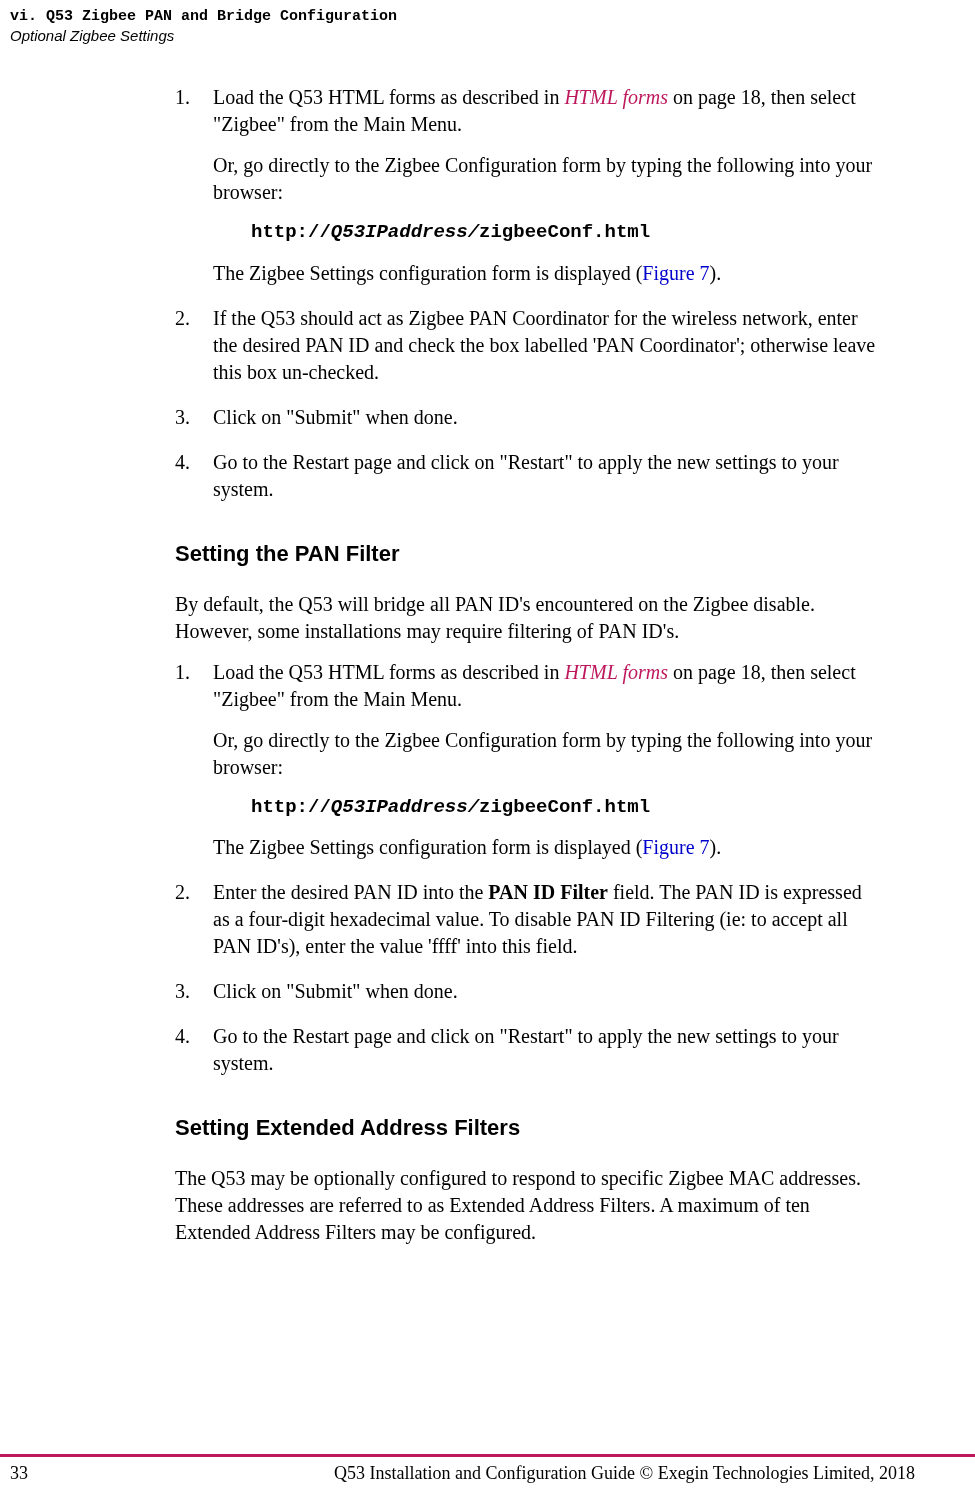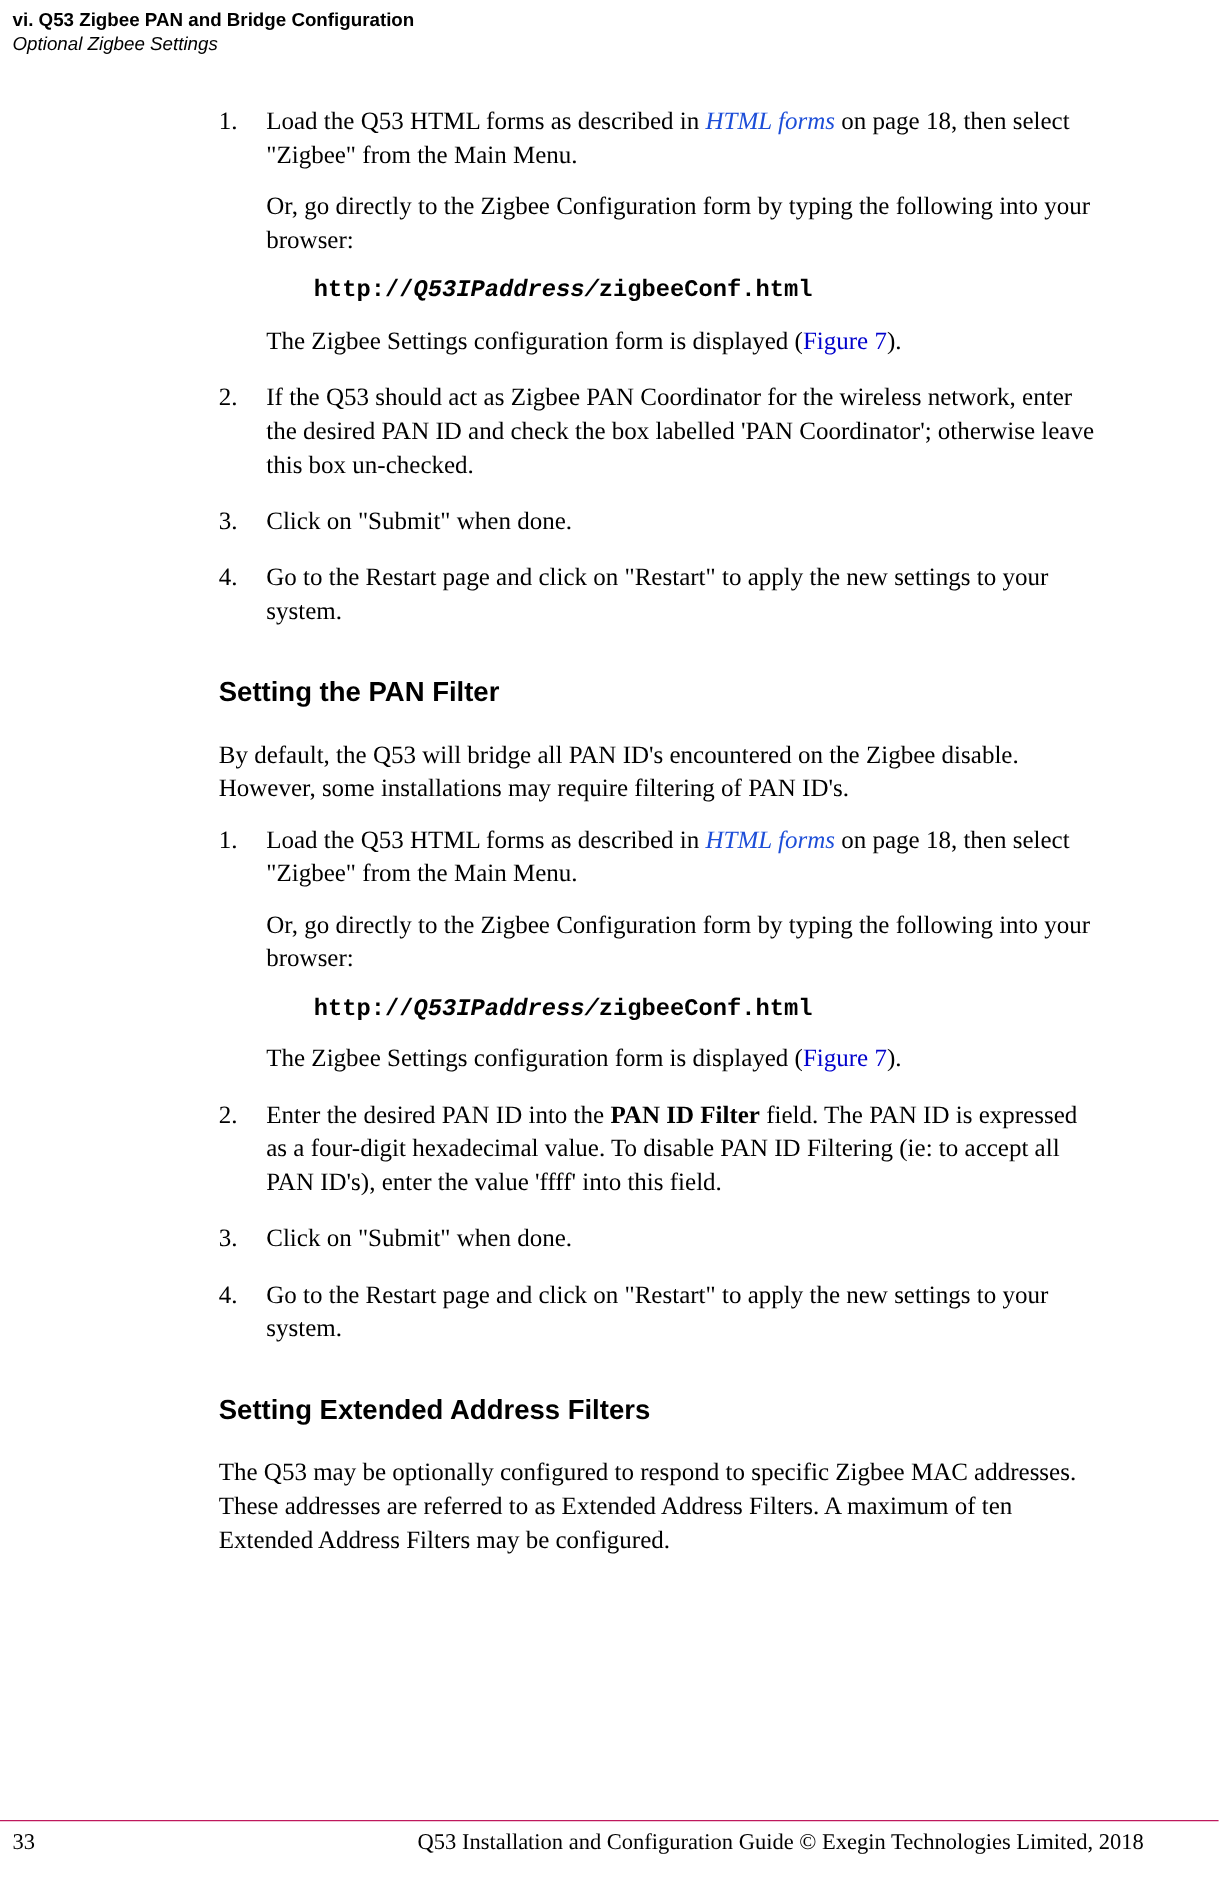--- a/index.html
+++ b/index.html
@@ -14,21 +14,21 @@
     width: 975px;
     height: 1512px;
     position: relative;
     box-sizing: border-box;
     padding: 0;
   }
   .header-area {
     padding: 8px 60px 0 10px;
   }
   .hdr-title {
-    font-family: Liberation Sans, sans-serif;
+    font-family: Liberation Mono, monospace;
     font-weight: bold;
     font-size: 15px;
   }
   .hdr-sub {
     font-family: Arial, Helvetica, sans-serif;
     font-style: italic;
     font-size: 15px;
     margin-top: 2px;
   }
   .content {
@@ -80,35 +80,35 @@
     font-style: italic;
   }
   .h2 {
     font-family: Arial, Helvetica, sans-serif;
     font-weight: bold;
     font-size: 22px;
     margin-top: 38px;
     margin-bottom: 24px;
   }
   .link {
-    color: #1d4ed8;
+    color: #be185d;
     font-style: italic;
   }
   .linkplain {
     color: #0000cc;
   }
   .bold {
     font-weight: bold;
   }
   .footer {
     position: absolute;
     bottom: 28px;
     left: 0;
     right: 0;
-    border-top: 1px solid #be185d;
+    border-top: 3px solid #be185d;
     padding-top: 6px;
   }
   .footer-row {
     display: flex;
     justify-content: space-between;
     font-size: 18px;
     padding: 0 60px 0 10px;
   }
   .section-block {
     position: relative;

